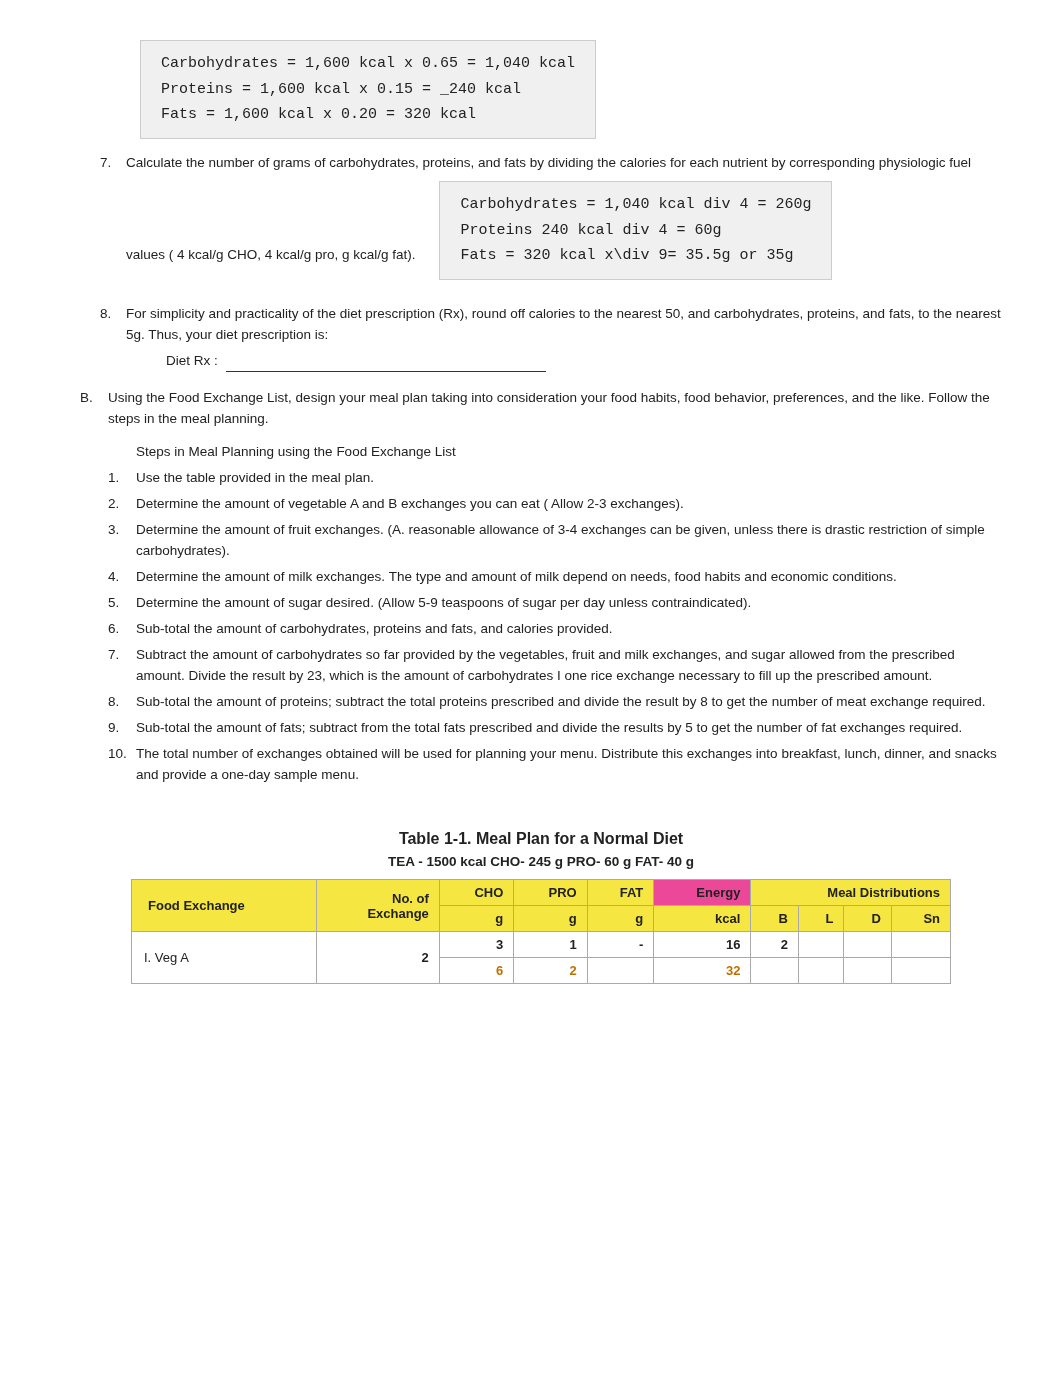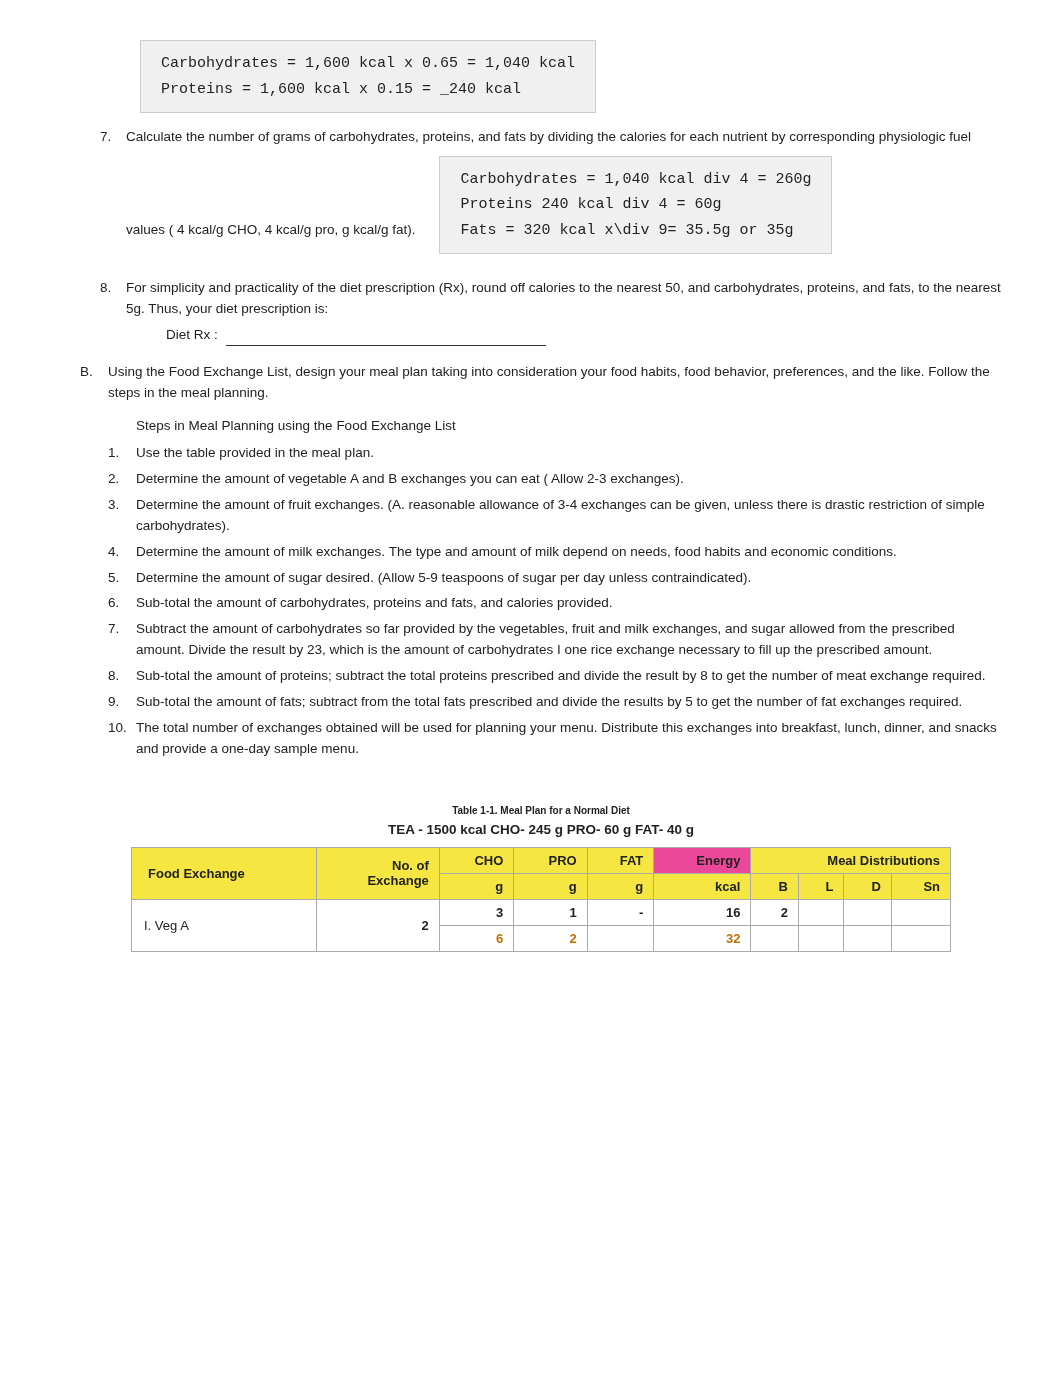--- a/index.html
+++ b/index.html
@@ -78,21 +78,21 @@
       flex: 1;
     }
 
     .table-section {
       margin-top: 40px;
       text-align: center;
     }
 
     .table-title {
       font-weight: bold;
-      font-size: 10px;
+      font-size: 16px;
       margin-bottom: 6px;
     }
 
     .table-subtitle {
       font-weight: bold;
       font-size: 13.5px;
       margin-bottom: 10px;
     }
 
     .meal-table {
@@ -162,20 +162,21 @@
   </style>
 </head>
 <body>
 
 
 
 
 <div class="calc-box">
   <p>Carbohydrates =   1,600  kcal x 0.65 =  1,040 kcal</p>
   <p>Proteins =    1,600  kcal x 0.15 = _240 kcal</p>
+  <p>Fats =    1,600  kcal x 0.20 =   320 kcal</p>
 </div>
 
 
 <ol class="numbered-list" start="7">
   <li>
     <span class="num">7.</span>
     <div class="content">
       <span>Calculate the number of grams of carbohydrates, proteins, and fats by dividing the calories for each nutrient by corresponding physiologic fuel values ( 4 kcal/g CHO,   4 kcal/g pro, g kcal/g fat).</span>
       <div class="calc-box" style="margin-left:20px; margin-top:8px;">
         <p>Carbohydrates =  1,040  kcal div 4 =  260g</p>

